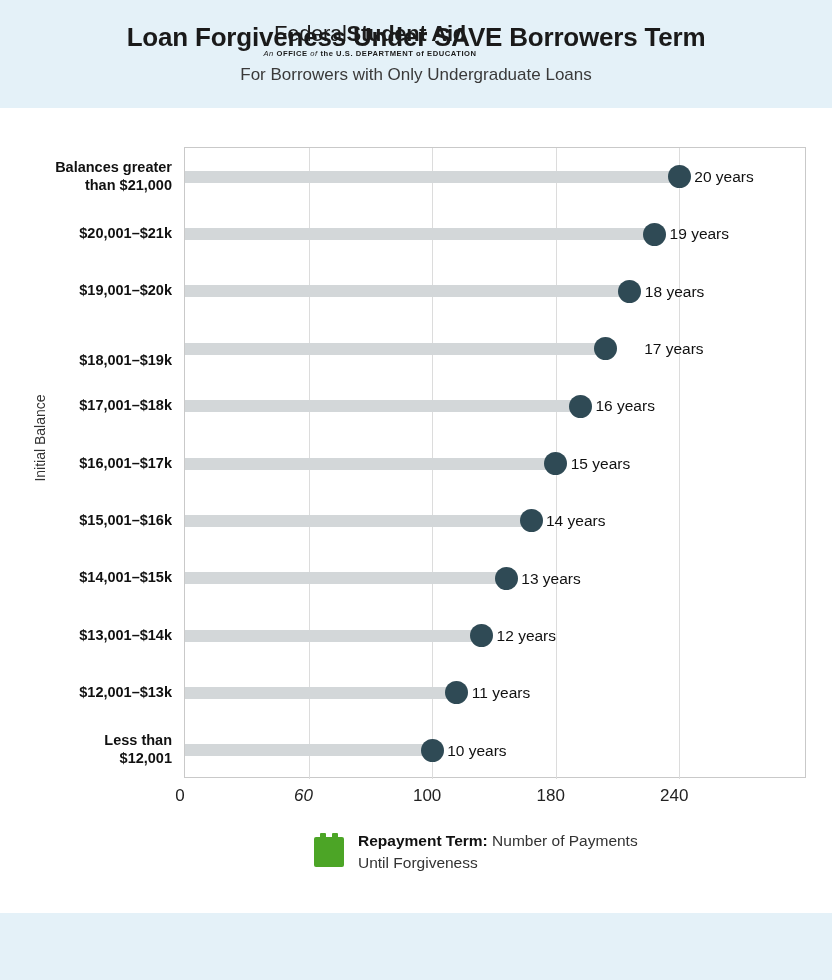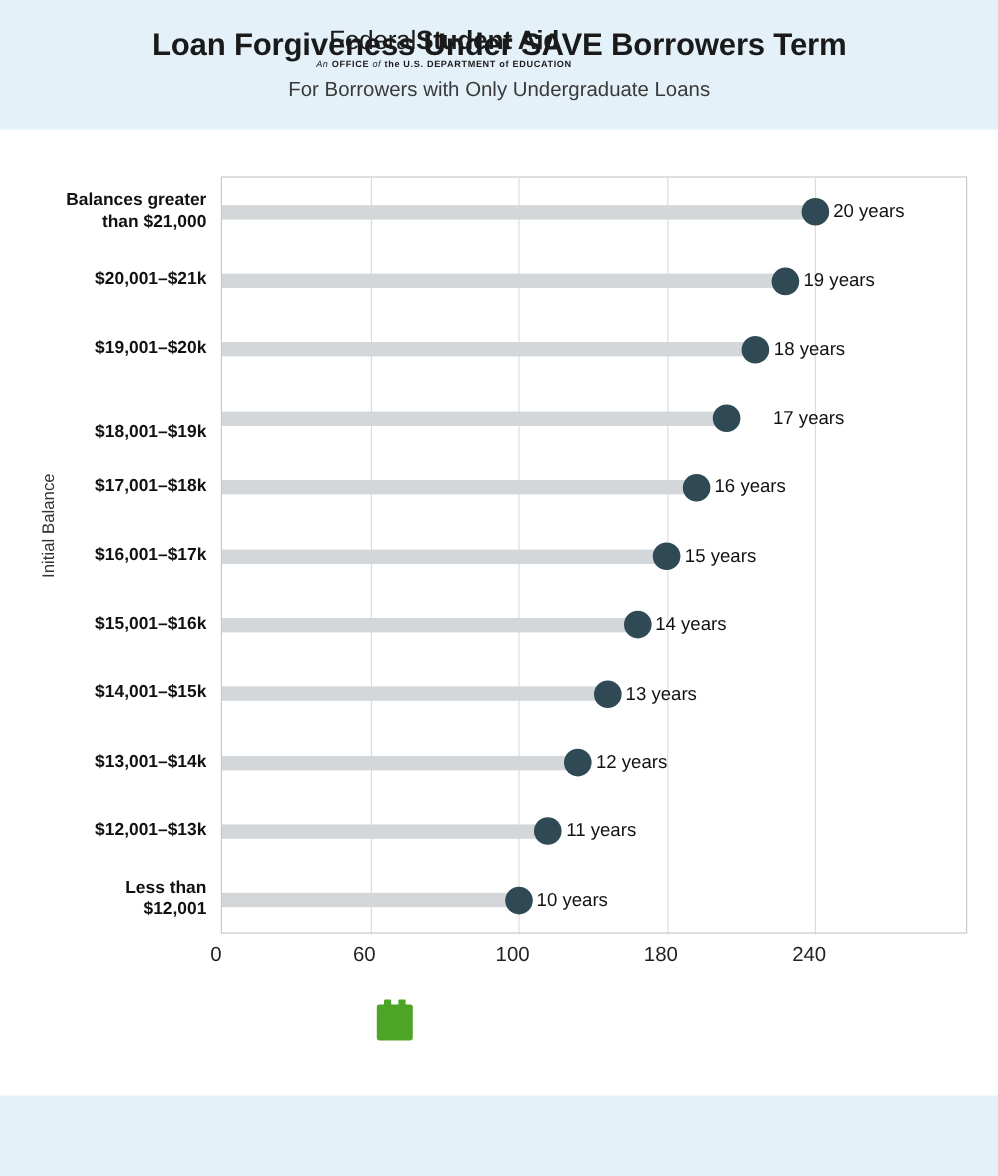--- a/index.html
+++ b/index.html
@@ -208,32 +208,35 @@
       <div class="row" style="top: 573.636px;">
         <div class="stem" style="width: 241.152px; background: rgb(211, 215, 217);"></div>
         <div class="dot" style="left: 235.652px; background: rgb(47, 74, 85);"></div>
         <div class="dot-label" style="left: 262.152px;">10 years</div>
       </div>
     </div>
 </div>
 
 <div id="xticks">
     <div class="xtick" style="left: 150px;">0</div>
-    <div class="xtick" style="left: 273.576px;">60</div>
+    <div class="xtick" style="left: 273.576px; font-style: italic;">60</div>
     <div class="xtick" style="left: 397.152px;">100</div>
     <div class="xtick" style="left: 520.728px;">180</div>
     <div class="xtick" style="left: 644.305px;">240</div>
   </div>
 
 <div class="legend">
   <div class="cal-icon">
     <div class="cal-tab" style="left:6px;"></div>
     <div class="cal-tab" style="left:18px;"></div>
     <div class="cal-strip"></div>
     <div class="cal-body"></div>
   </div>
+  <div class="legend-text">
+    <b>Repayment Term:</b><span> Number of Payments Until Forgiveness</span>
+  </div>
 </div>
 
 <div class="footer-band"></div>
 <div class="logo">
   <div class="logo-main"><span class="lt">Federal</span><span class="bd">Student Aid</span></div>
   <div class="logo-sub" id="logo-tagline"><i>An </i><span>OFFICE </span><i>of </i><span>the </span><span>U.S. DEPARTMENT </span><span>of </span><span>EDUCATION</span></div>
 </div>
 
 </body></html>

